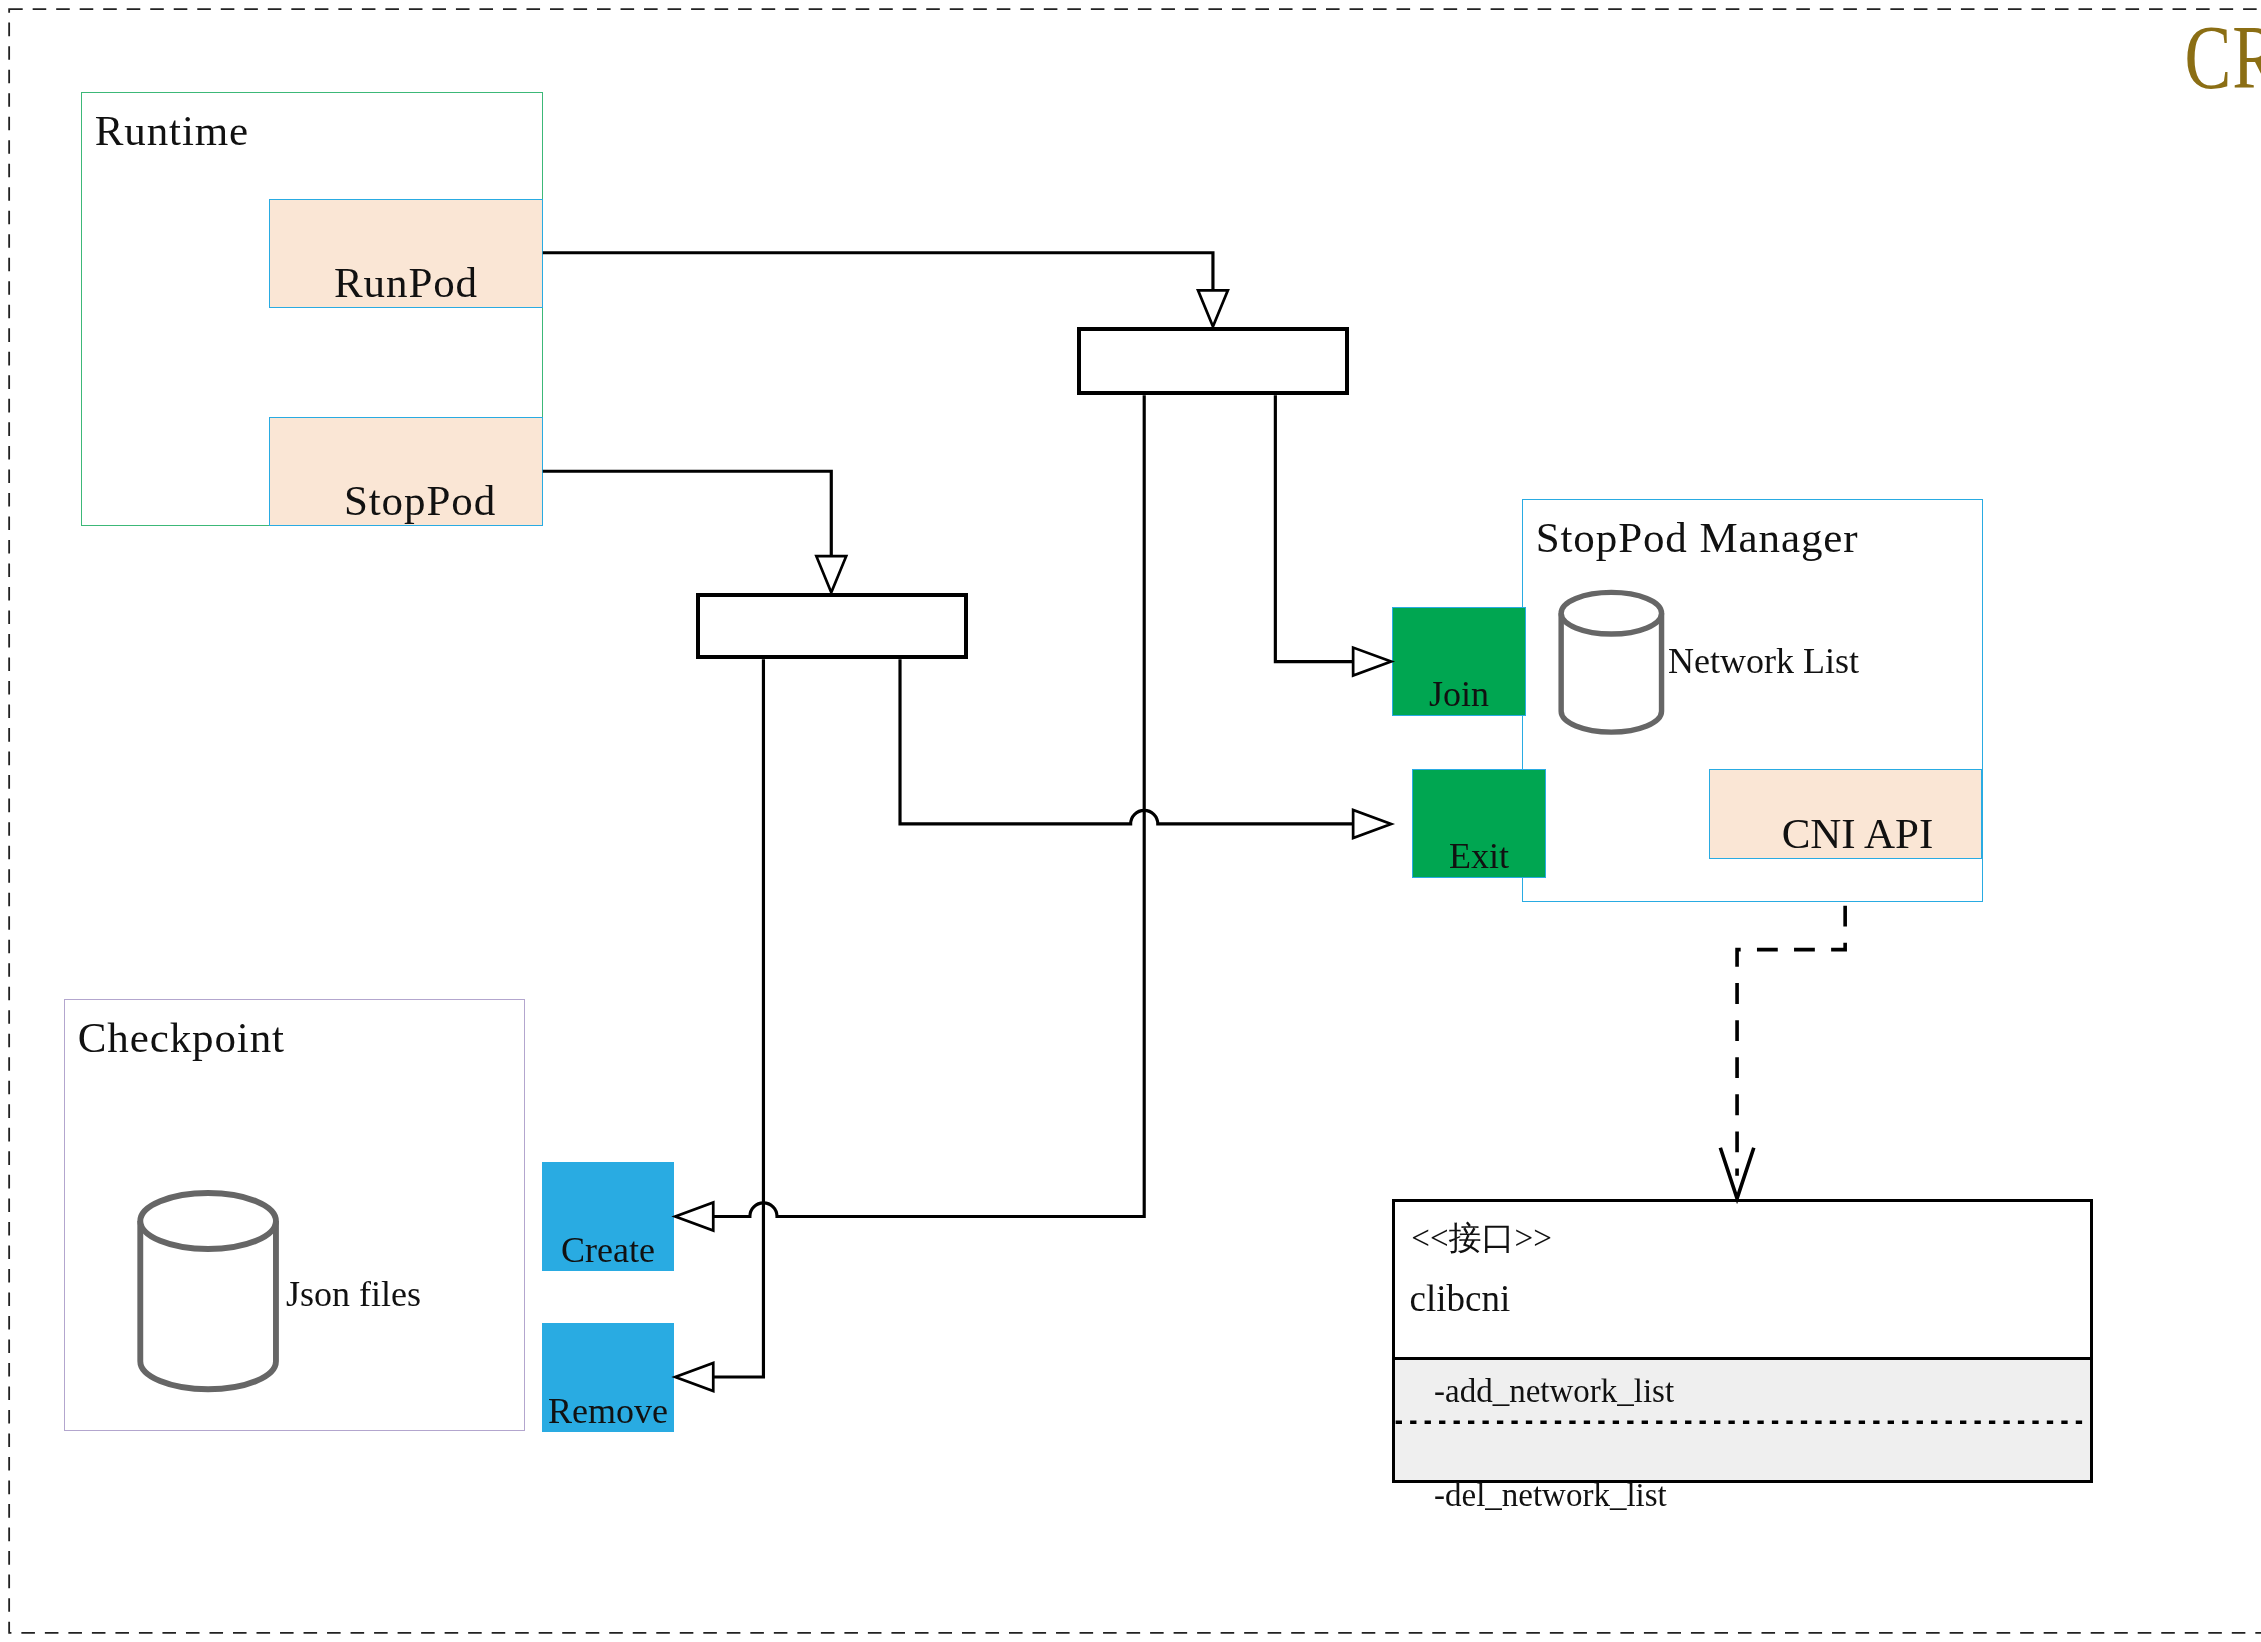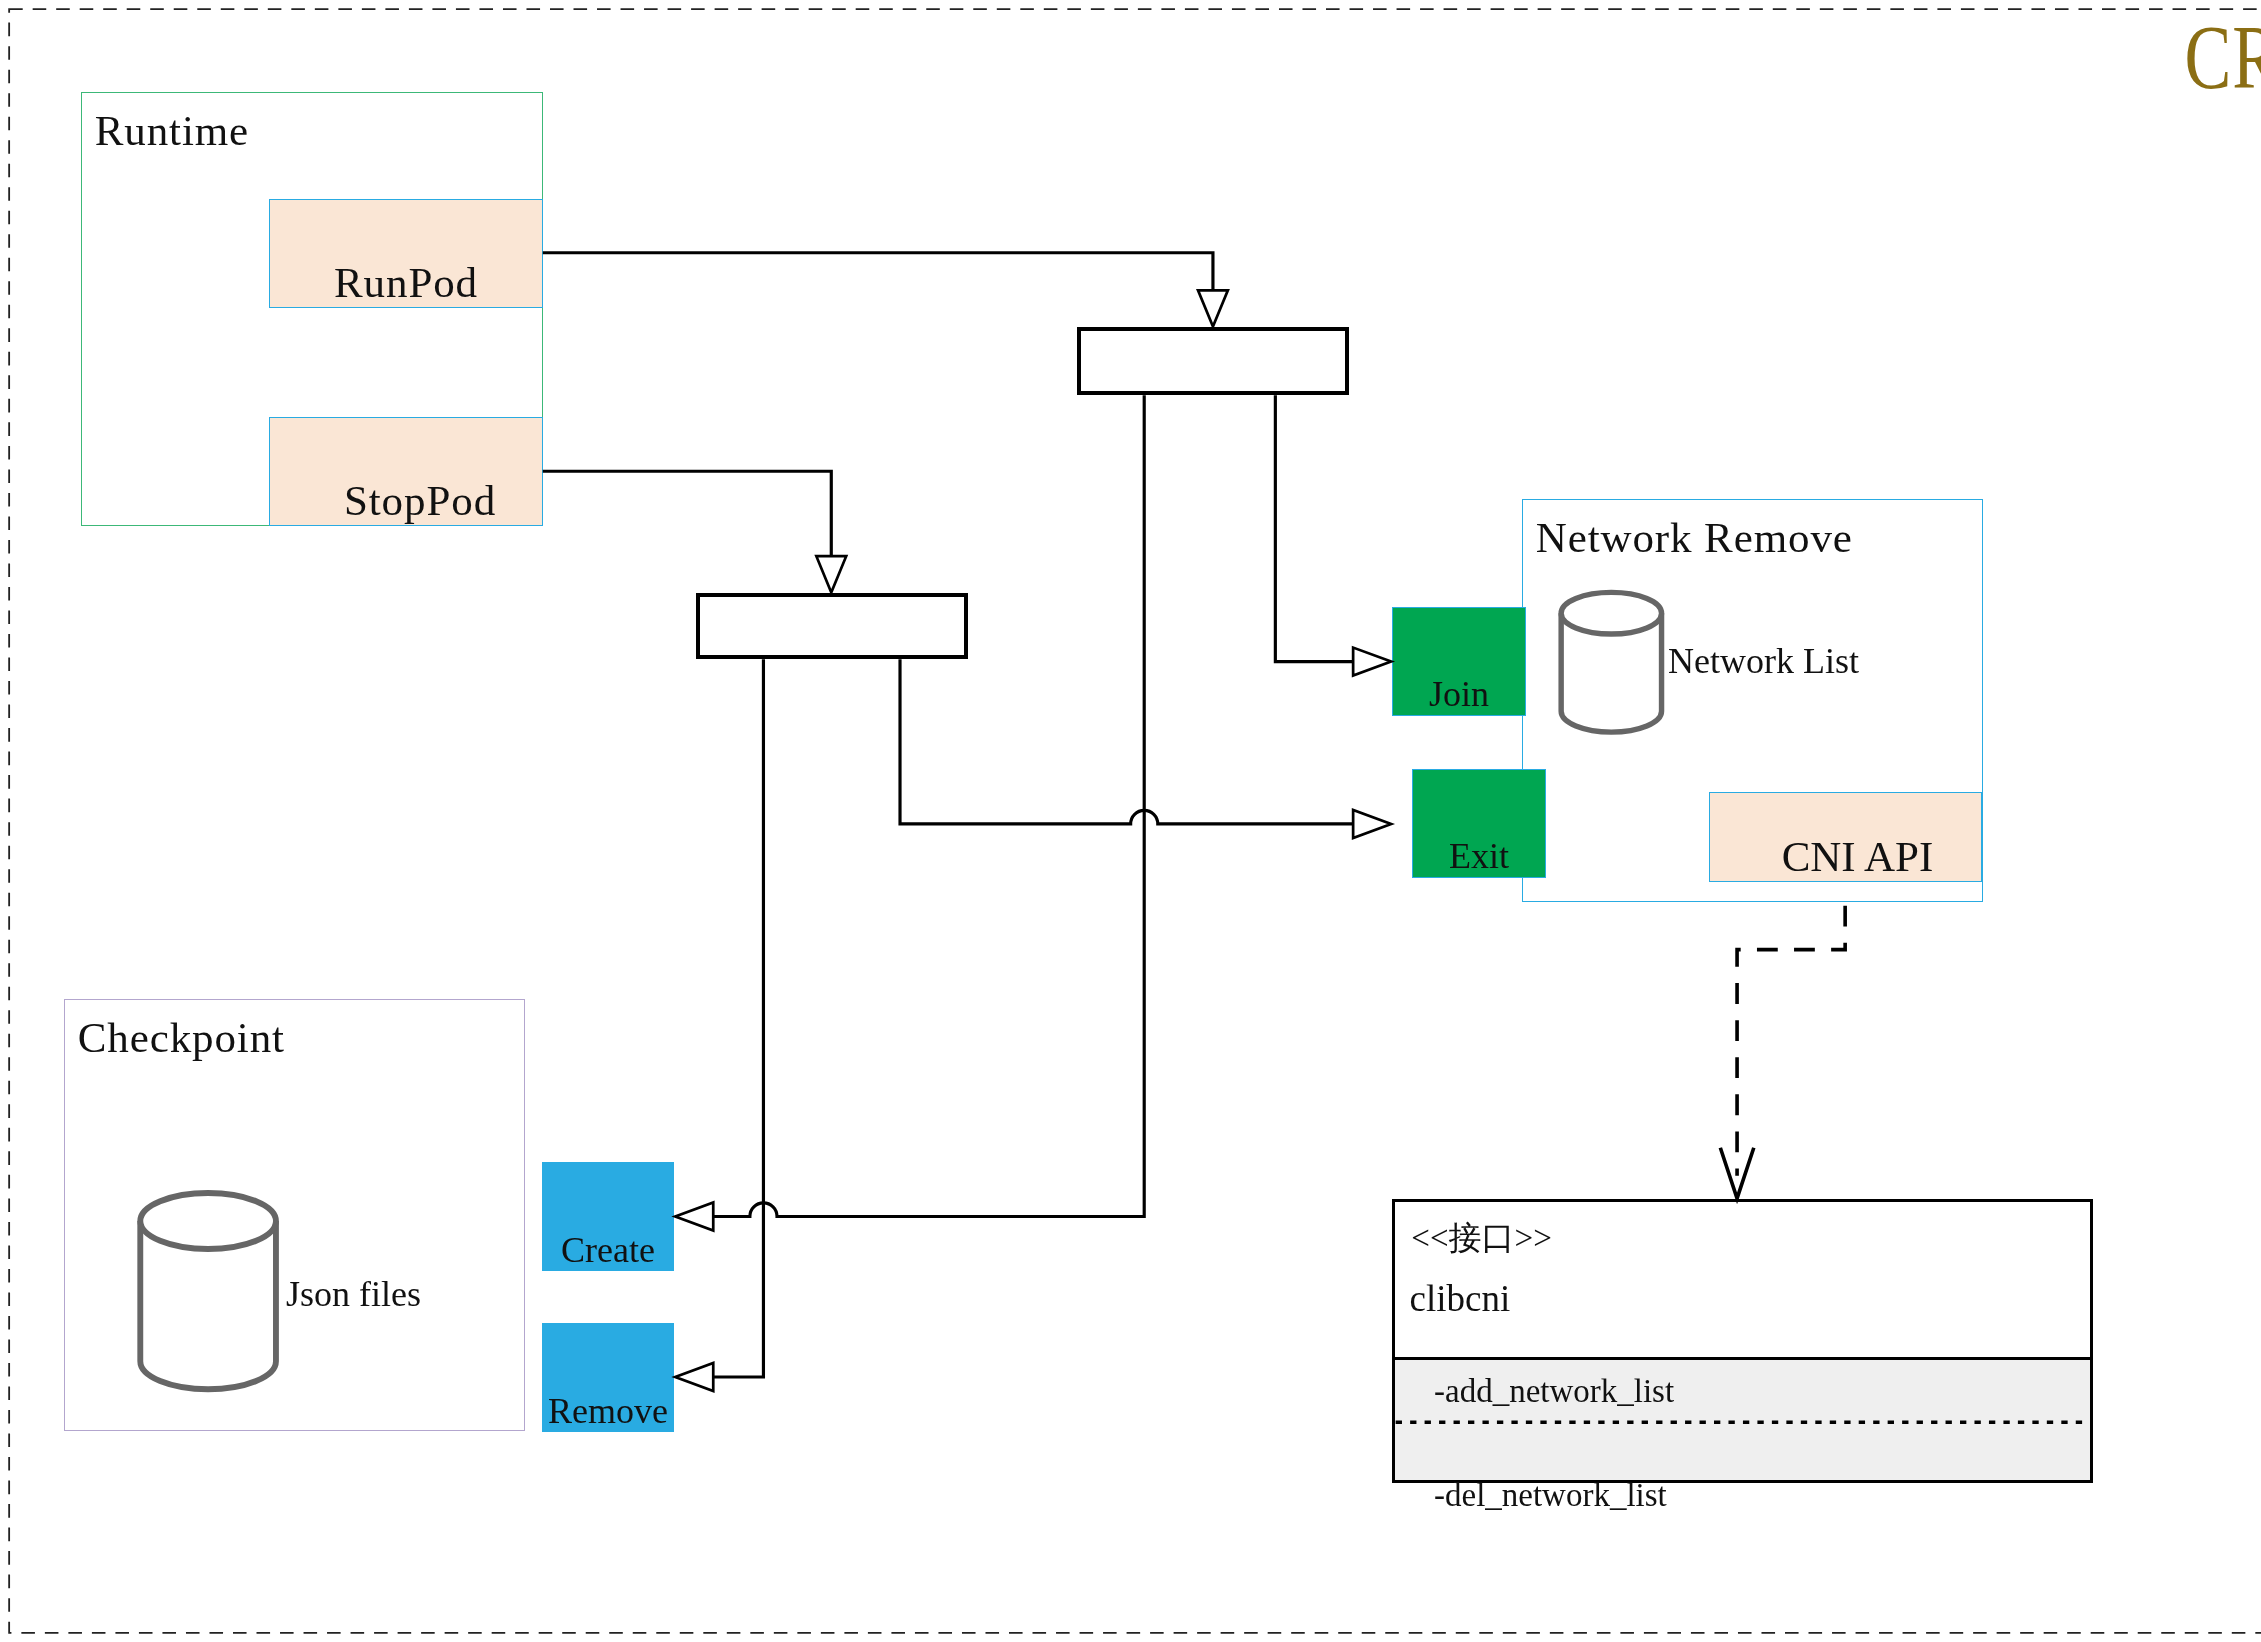--- a/index.html
+++ b/index.html
@@ -11,21 +11,21 @@
   .node .corner-title{position:absolute;left:12.7px;top:13.6px;font-size:43px;line-height:1.1;letter-spacing:0.9px;white-space:nowrap;}
   .centered{display:flex;align-items:flex-end;justify-content:center;}
   
   .runtime-box{left:81px;top:92px;width:462px;height:434px;border:1.4px solid #3CB878;background:#fff;padding-left:28px;}
   .checkpoint-box{left:64px;top:999px;width:461px;height:432px;border:1.4px solid #B3A6CE;background:#fff;}
   .nm-box{left:1522px;top:499px;width:461px;height:403px;border:1.4px solid #29ABE2;background:#fff;}
   
   .port{font-size:43px;letter-spacing:0.9px;}
   .runpod-box{left:269px;top:199px;width:274px;height:109px;background:#FAE6D5;border:1.4px solid #29ABE2;}
   .stoppod-box{left:269px;top:417px;width:274px;height:109px;background:#FAE6D5;border:1.4px solid #29ABE2;padding-left:28px;}
-  .cni-box{left:1709px;top:792px;width:273px;height:90px;background:#FAE6D5;border:1.4px solid #29ABE2;font-size:43px;padding-left:24px;}
+  .cni-box{left:1709px;top:769px;width:273px;height:90px;background:#FAE6D5;border:1.4px solid #29ABE2;font-size:43px;padding-left:24px;}
   .green-port{background:#00A651;border:0.9px solid #29ABE2;font-size:36px;}
   .join-box{left:1392px;top:607px;width:134px;height:109px;}
   .exit-box{left:1392px;top:769px;width:134px;height:109px;margin-left:20px;}
   .cyan-port{background:#29ABE2;font-size:36px;}
   .create-box{left:542px;top:1162px;width:132px;height:109px;}
   .remove-box{left:542px;top:1323px;width:132px;height:109px;}
   
   .junction{border:4.5px solid #000;background:#fff;}
   .junction-1{left:1077px;top:327px;width:272px;height:68px;}
   .junction-2{left:696px;top:593px;width:272px;height:66px;}
@@ -64,21 +64,21 @@
   </div>
   <div class="free-label json-files-label">Json files</div>
   <div class="node centered cyan-port create-box">
     <span>Create</span>
   </div>
   <div class="node centered cyan-port remove-box">
     <span>Remove</span>
   </div>
 
   <div class="node nm-box">
-    <div class="corner-title">Network Remove</div>
+    <div class="corner-title">StopPod Manager</div>
   </div>
   <div class="free-label network-list-label">Network List</div>
   <div class="node centered green-port join-box">
     <span>Join</span>
   </div>
   <div class="node centered green-port exit-box">
     <span>Exit</span>
   </div>
   <div class="node centered cni-box">
     <span>CNI API</span>

